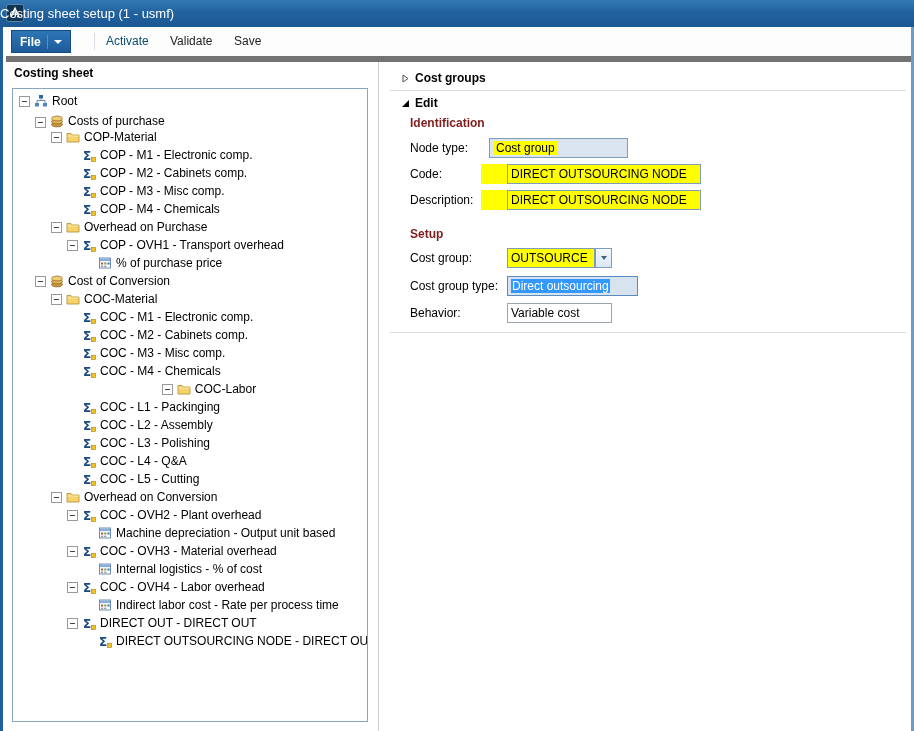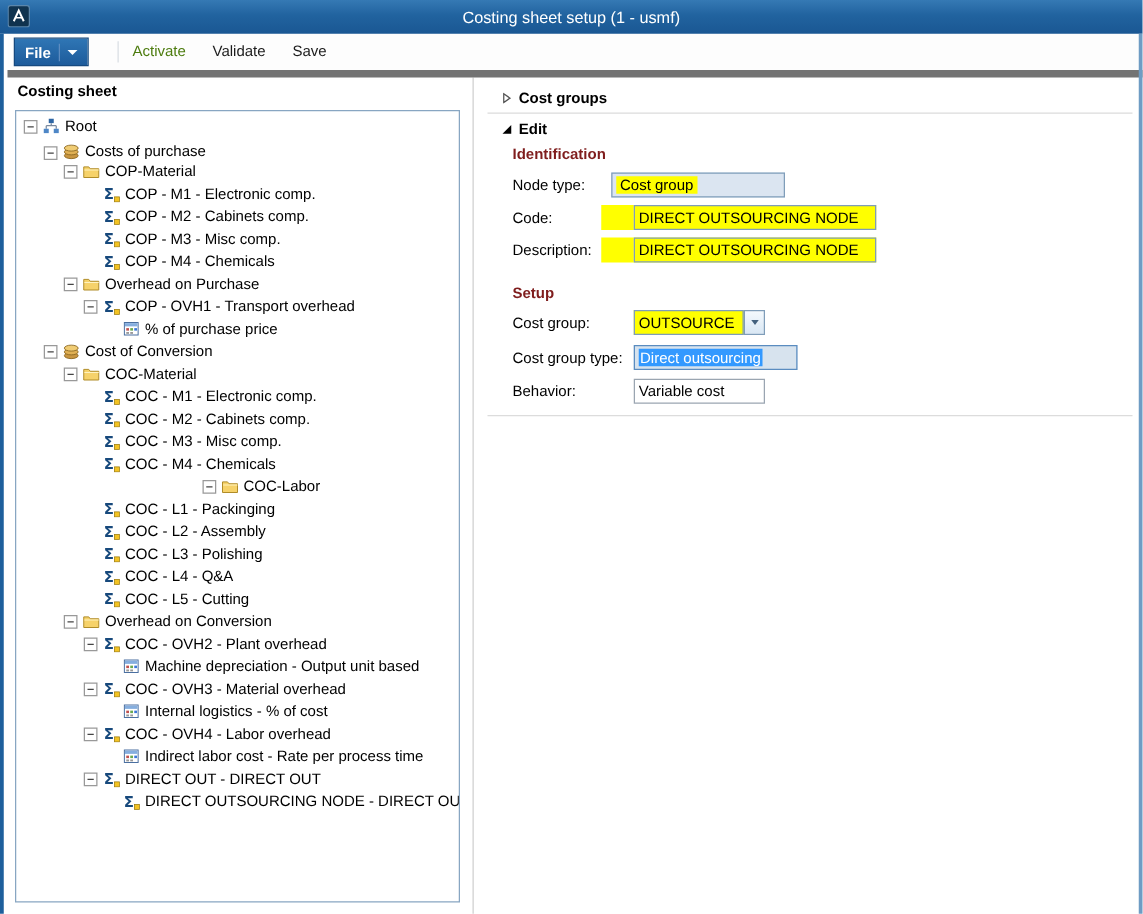--- a/index.html
+++ b/index.html
@@ -4,35 +4,35 @@
 <style>
   html,body{margin:0;padding:0}
   body{
     width:914px;height:731px;position:relative;overflow:hidden;background:#fff;
     font-family:"Liberation Sans","DejaVu Sans",sans-serif;
     -webkit-font-smoothing:antialiased;
   }
   
   .titlebar{position:absolute;left:0;top:0;width:914px;height:27px;
     background:linear-gradient(180deg,#3579b4 0%,#21639f 45%,#1a5793 100%);color:#fff;z-index:30}
-  .title-text{position:absolute;left:0;right:0;top:0;line-height:27px;text-align:center;font-size:13px}
+  .title-text{position:absolute;left:0;right:0;top:0;line-height:27px;font-size:13px}
   .app-icon{position:absolute;left:6px;top:4px;width:18px;height:18px}
   .edge-left{position:absolute;left:0;top:27px;width:3px;height:704px;background:#1e5f9c;z-index:40}
   .edge-right{position:absolute;right:0;top:27px;width:3px;height:704px;background:#6e9cc4;z-index:40}
   
   .toolbar{position:absolute;left:6px;top:27px;width:908px;height:29px;background:#fdfdfd;
     border-bottom:6px solid #737373;z-index:20}
   .file-btn{position:absolute;left:5px;top:3px;height:23px;display:flex;align-items:center;
     background:linear-gradient(180deg,#2f76b5,#1d5b9b);border:1px solid #15497f;color:#fff;
     font-size:12px;font-weight:bold;padding:0 8px;gap:6px;box-sizing:border-box;cursor:default}
   .file-sep{width:1px;height:14px;background:#5d8cc0}
   .caret-down{width:0;height:0;border-left:4px solid transparent;border-right:4px solid transparent;border-top:4px solid #fff}
   .tb-sep{position:absolute;left:88px;top:6px;width:1px;height:17px;background:#d9dee4}
   .tb-btn{position:absolute;top:0;height:29px;line-height:29px;font-size:12px;color:#1c1c1c;padding:0 6px;cursor:default}
-  .tb-btn.disabled{color:#4d7c0f}
+  .tb-btn.disabled{color:#0c4a6e}
   #btn-activate{left:94px}
   #btn-validate{left:158px}
   #btn-save{left:222px}
   
   .left-title{position:absolute;left:14px;top:66px;font-size:12px;font-weight:bold;color:#000}
   .treebox{position:absolute;left:12px;top:88px;width:356px;height:634px;border:1px solid #88a6c2;
     background:#fff;overflow:hidden;padding-top:3px;box-sizing:border-box}
   .trow{height:18px;display:flex;align-items:center;white-space:nowrap}
   .exp{width:9px;height:9px;border:1px solid #999;background:#fff;position:relative;flex:0 0 auto;
     margin-right:4px;box-sizing:content-box}

